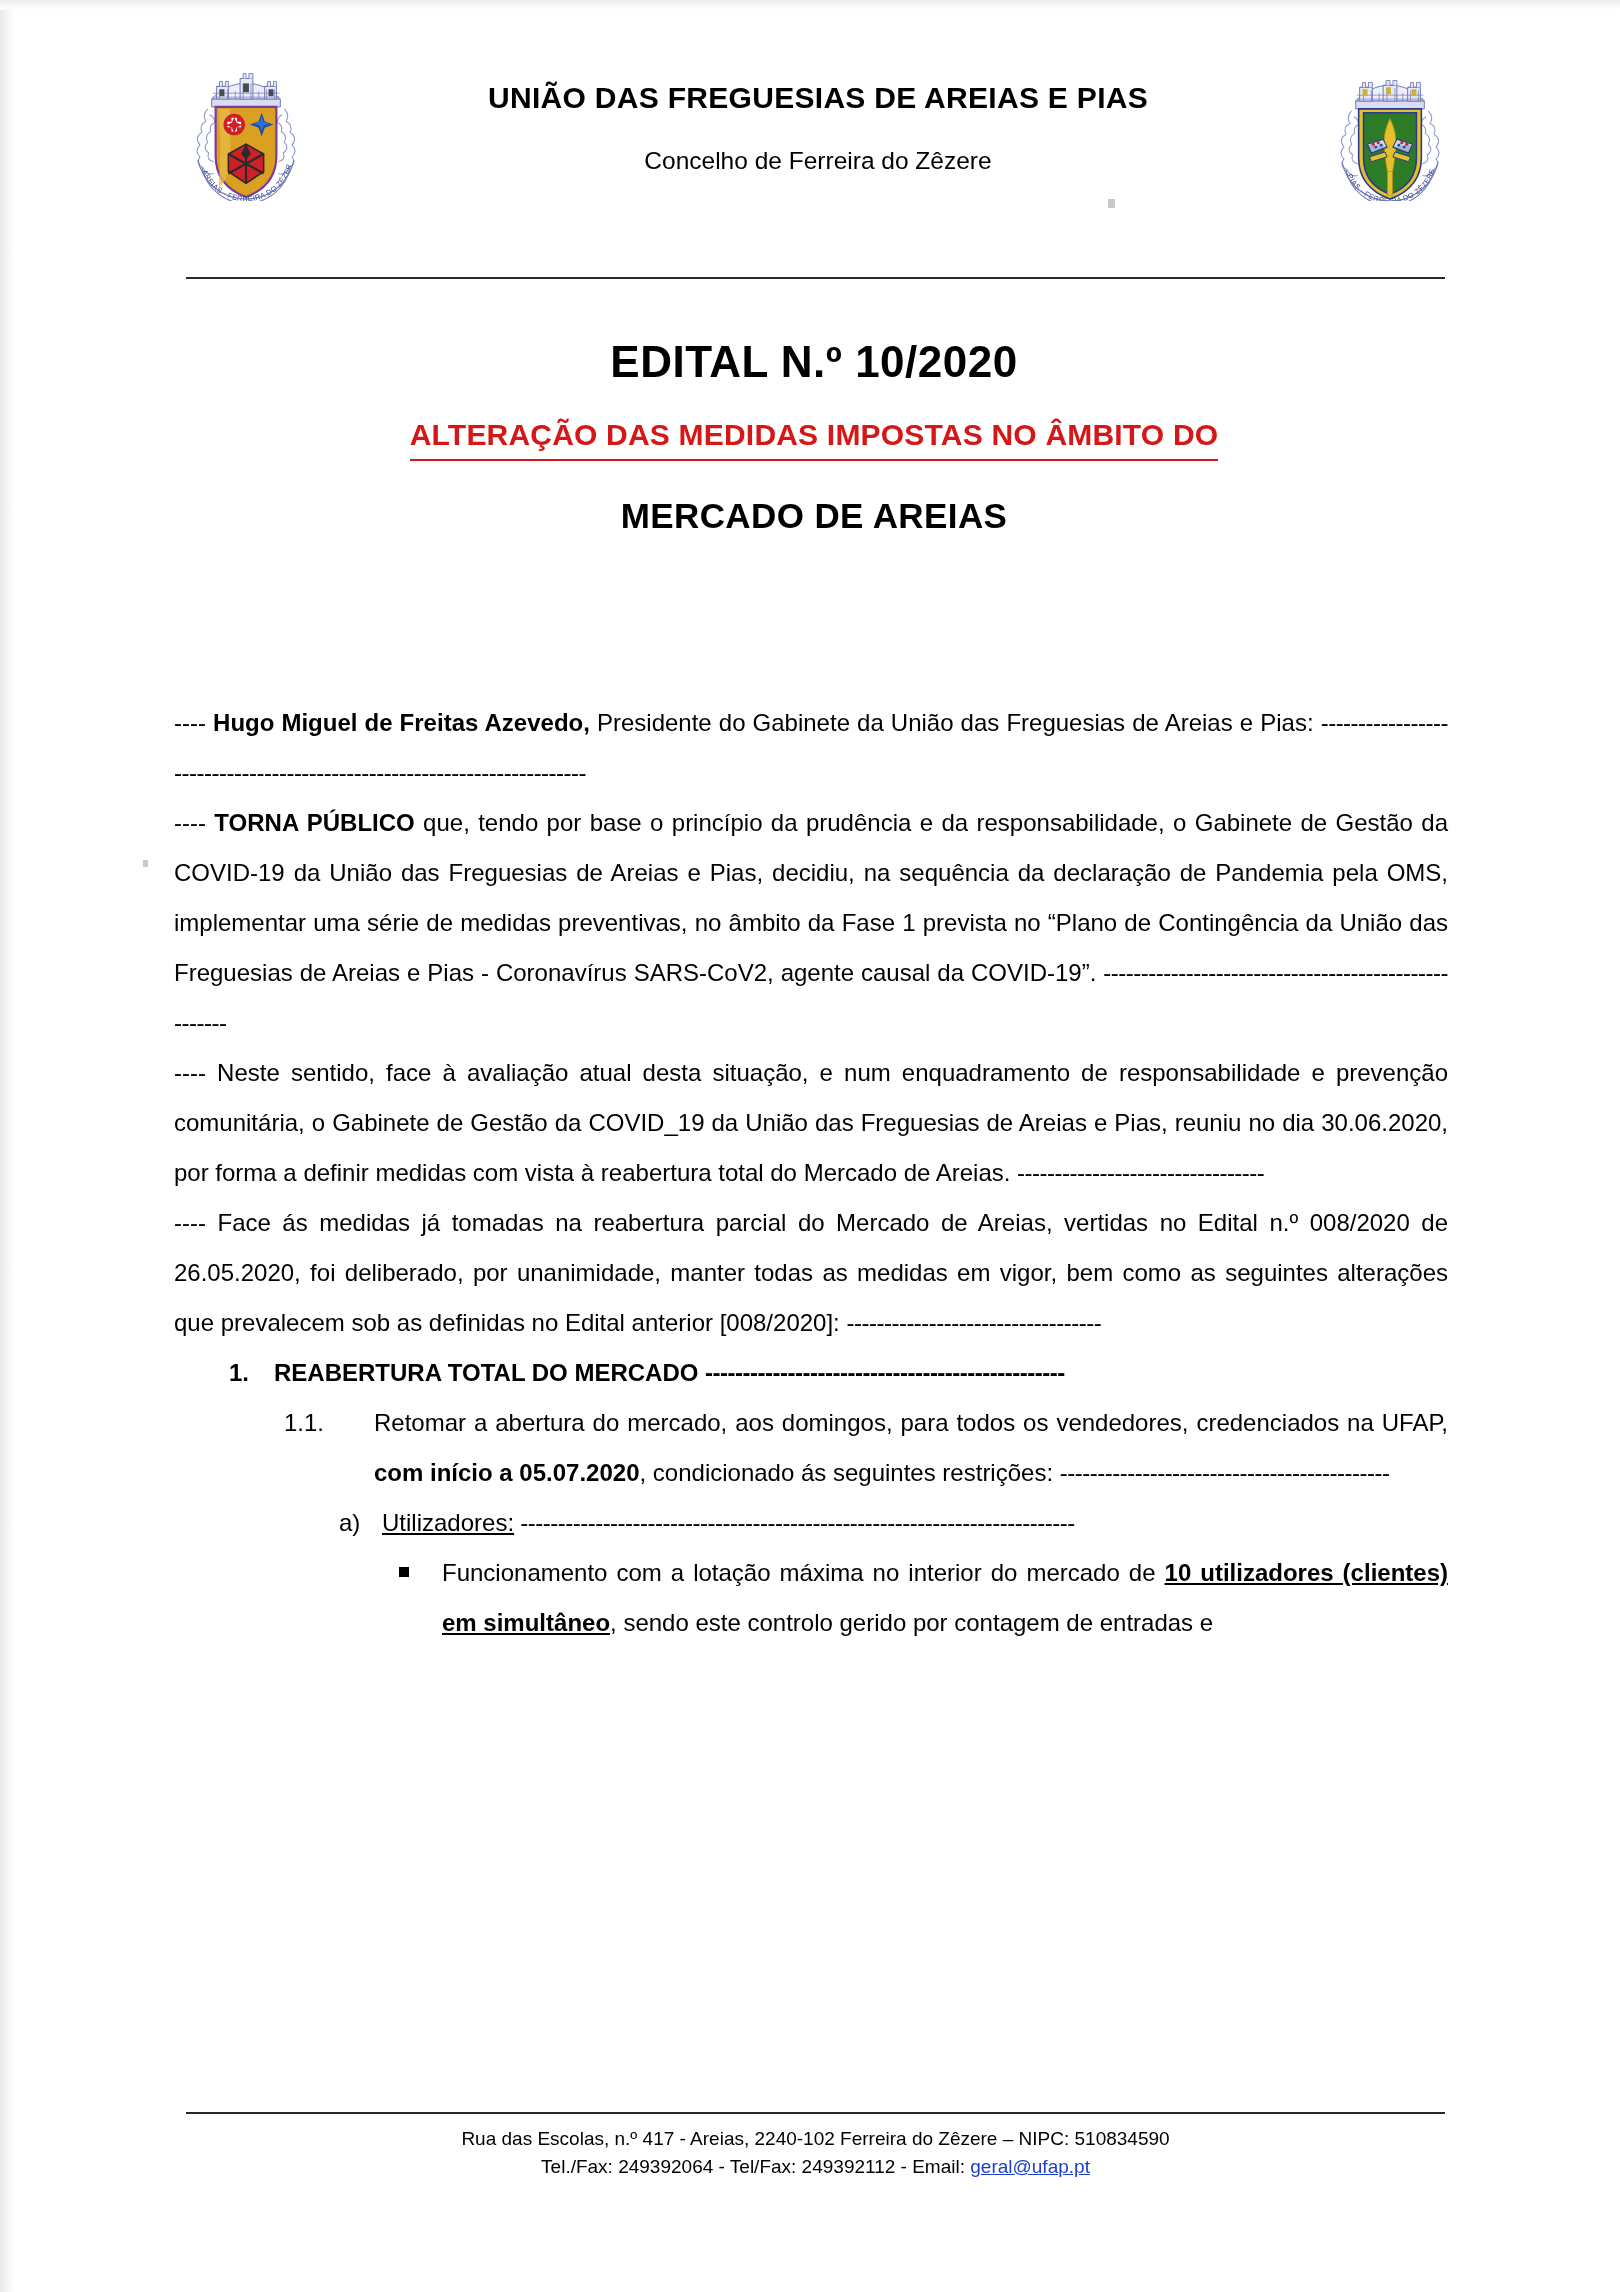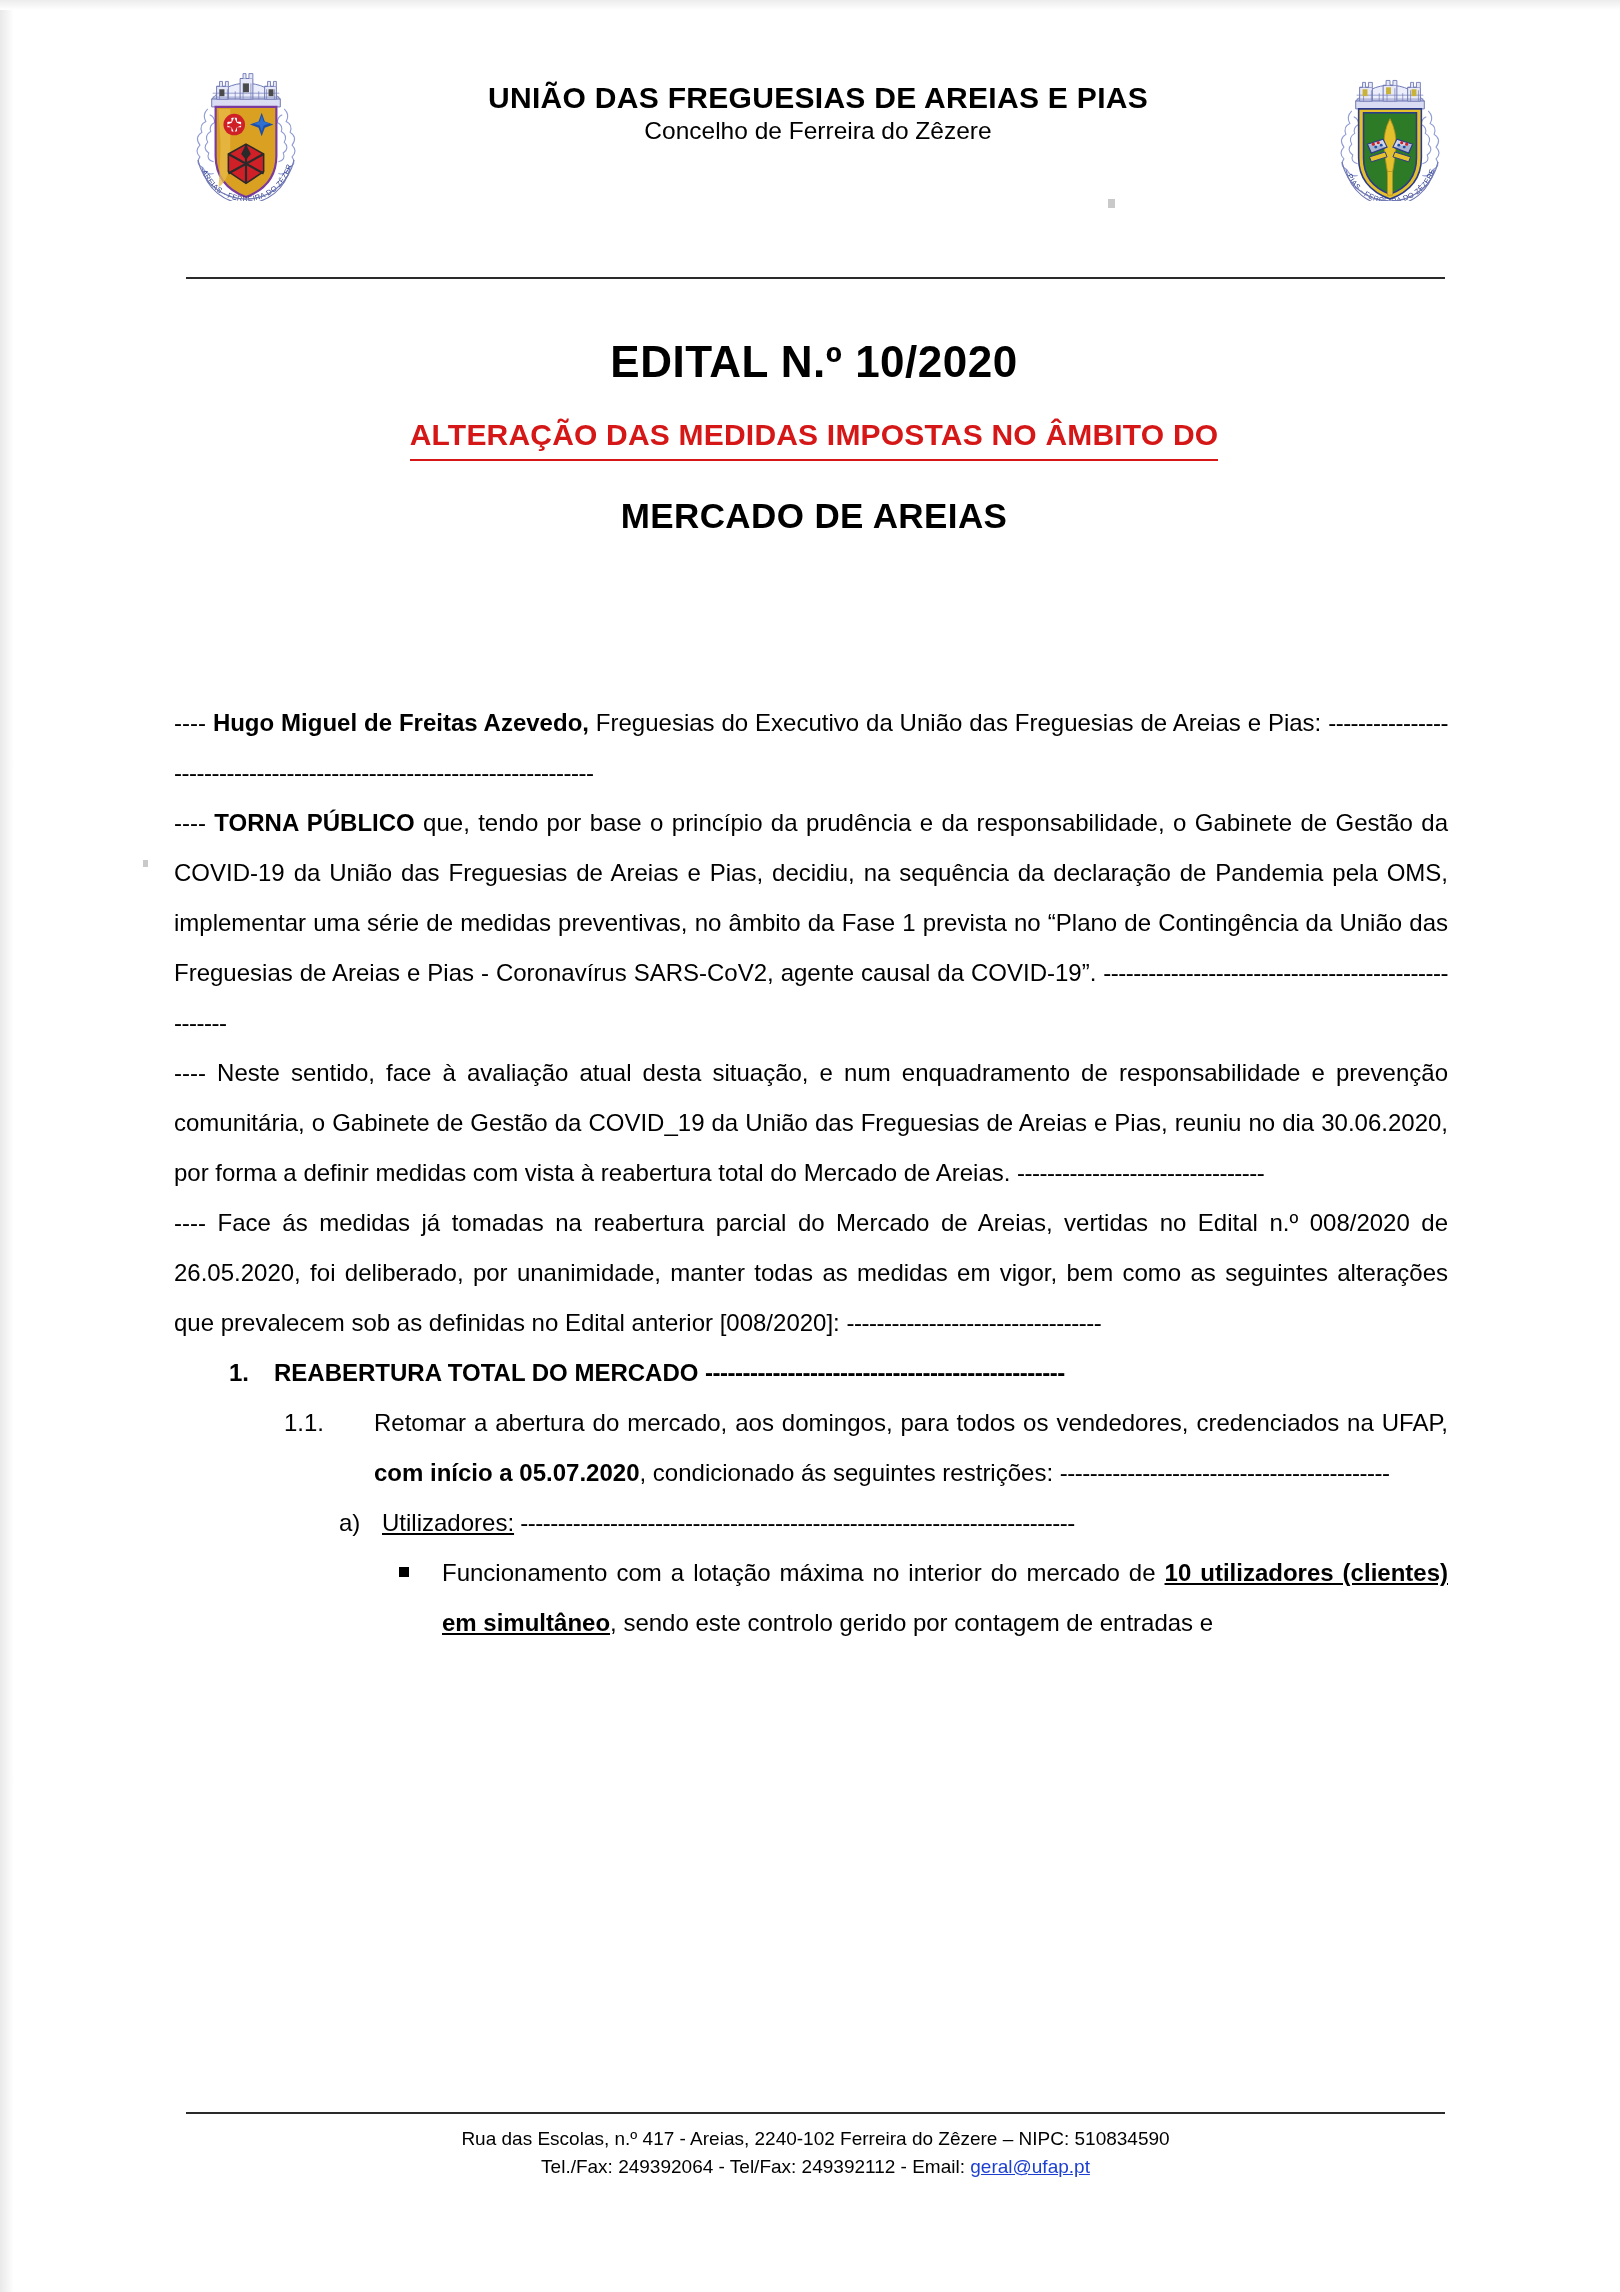--- a/index.html
+++ b/index.html
@@ -56,21 +56,21 @@
   .org-title {
     font-size: 30px;
     font-weight: bold;
     letter-spacing: 0.3px;
     white-space: nowrap;
     line-height: 1.15;
   }
   .org-sub {
     font-size: 24.5px;
     font-weight: normal;
-    margin-top: 1px;
+    margin-top: 31px;
     line-height: 1.15;
   }
 
   .header-rule {
     position: absolute;
     left: 186px;
     top: 277px;
     width: 1259px;
     height: 0;
     border-top: 2px solid #2a2a2a;
@@ -349,21 +349,21 @@
   <div class="titles">
     <div class="edital-no">EDITAL N.º 10/2020</div>
     <div class="red-head">
       <div class="l1"><span>ALTERAÇÃO DAS MEDIDAS IMPOSTAS NO ÂMBITO DO</span></div>
     </div>
     <div class="mercado">MERCADO DE AREIAS</div>
   </div>
 
   <div class="body">
 
-    <p class="p"><span>----</span> <span class="b">Hugo Miguel de Freitas Azevedo,</span><span> Freguesias do Executivo da União das Freguesias de Areias e Pias: </span><span class="dashfill">------------------------------------------------------------------------</span></p>
+    <p class="p"><span>----</span> <span class="b">Hugo Miguel de Freitas Azevedo,</span><span> Presidente do Gabinete da União das Freguesias de Areias e Pias: </span><span class="dashfill">------------------------------------------------------------------------</span></p>
 
     <p class="p"><span>----</span> <span class="b">TORNA PÚBLICO</span><span> que, tendo por base o princípio da prudência e da responsabilidade, o Gabinete de Gestão da COVID-19 da União das Freguesias de Areias e Pias, decidiu, na sequência da declaração de Pandemia pela OMS, implementar uma série de medidas preventivas, no âmbito da Fase 1 prevista no “Plano de Contingência da União das Freguesias de Areias e Pias - Coronavírus SARS-CoV2, agente causal da COVID-19”. </span><span class="dashfill">-----------------------------------------------------</span></p>
 
     <p class="p"><span>---- Neste sentido, face à avaliação atual desta situação, e num enquadramento de responsabilidade e prevenção comunitária, o Gabinete de Gestão da COVID_19 da União das Freguesias de Areias e Pias, reuniu no dia 30.06.2020, por forma a definir medidas com vista à reabertura total do Mercado de Areias. </span><span class="dashfill">---------------------------------</span></p>
 
     <p class="p"><span>---- Face ás medidas já tomadas na reabertura parcial do Mercado de Areias, vertidas no Edital n.º 008/2020 de 26.05.2020, foi deliberado, por unanimidade, manter todas as medidas em vigor, bem como as seguintes alterações que prevalecem sob as definidas no Edital anterior [008/2020]: </span><span class="dashfill">----------------------------------</span></p>
 
     <div class="item1">
       <div class="num">1.</div>
       <div class="txt"><span>REABERTURA TOTAL DO MERCADO </span><span class="dashfill">------------------------------------------------</span></div>

